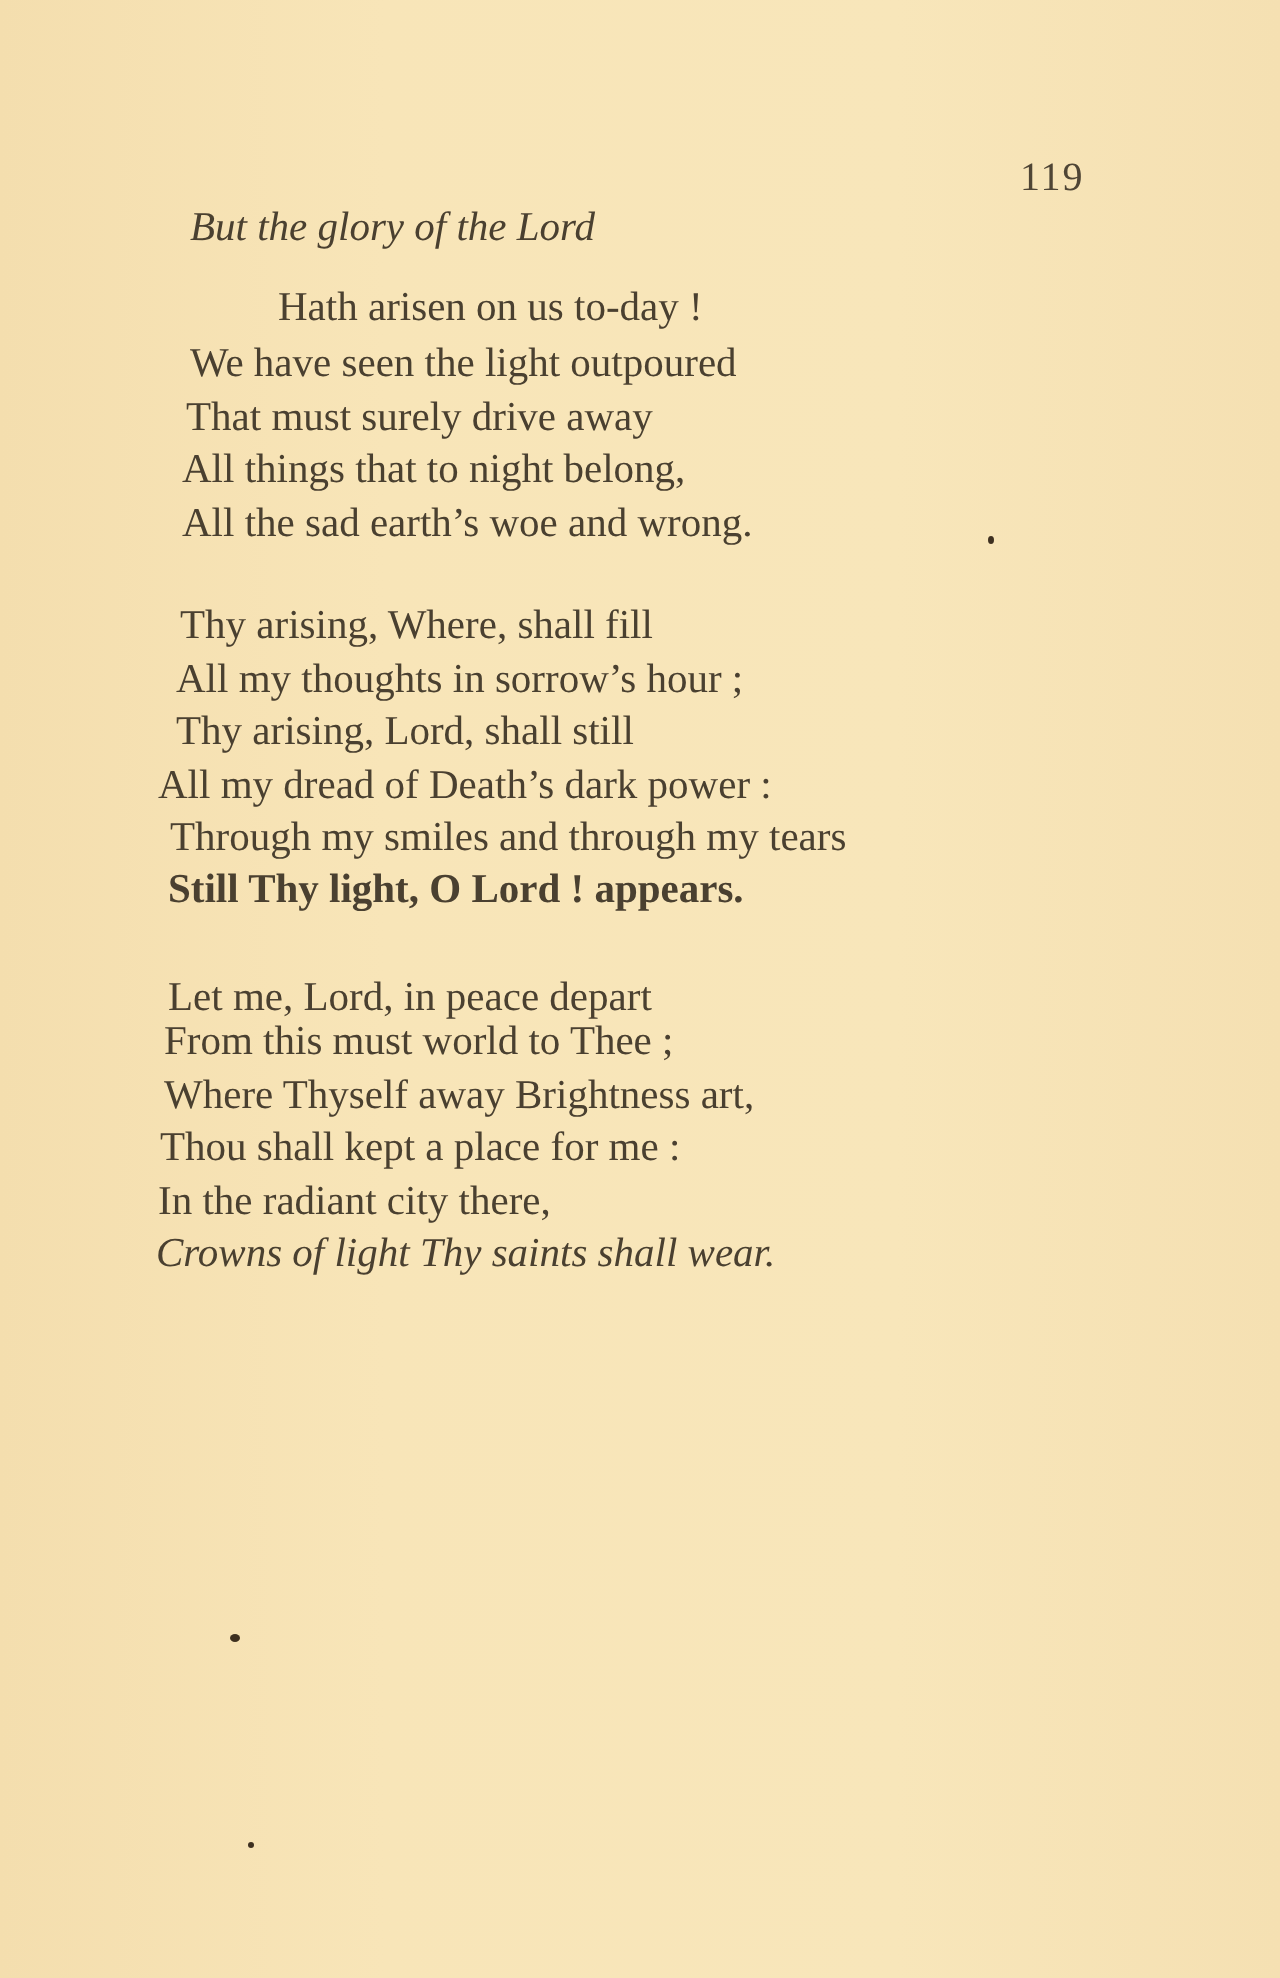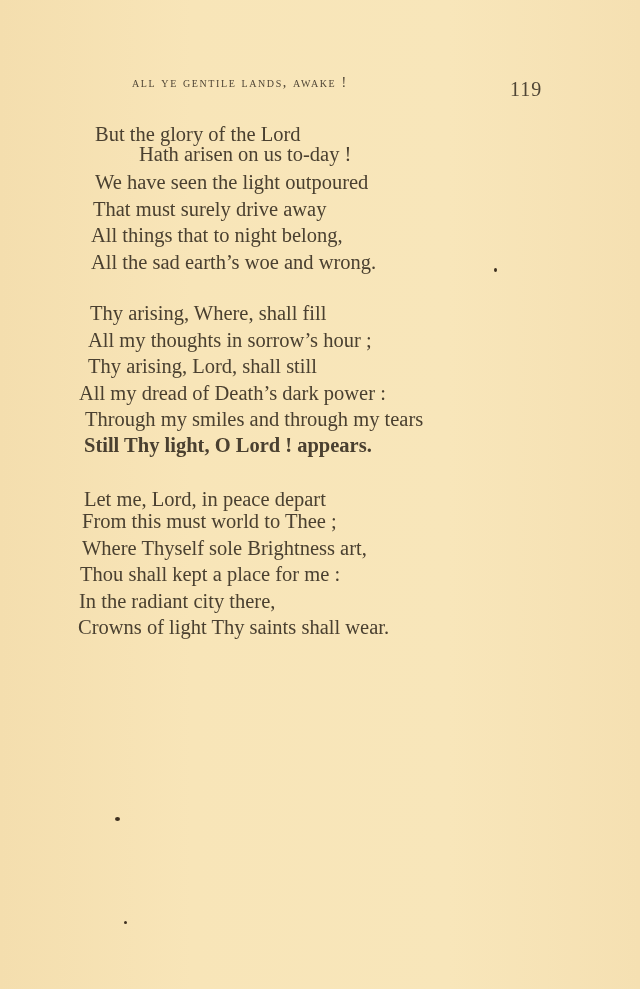--- a/index.html
+++ b/index.html
@@ -52,47 +52,46 @@
       height: 4px;
       border-radius: 50%;
       background: #3e3020;
     }
   </style>
 </head>
 <body>
 
 <div class="page">
 
-  <div class="running-head">ALL YE GENTILE LANDS, AWAKE !</div>
   <div class="page-number">119</div>
 
   <div>
-    <div class="line" style="left:95px; top:123px;">But the glory of the Lord</div>
+    <div class="line" style="left:95px; top:103px;font-style:italic;">But the glory of the Lord</div>
     <div class="line" style="left:95px; top:143px;margin-left:44px;">Hath arisen on us to-day !</div>
     <div class="line" style="left:95px; top:171px;">We have seen the light outpoured</div>
     <div class="line" style="left:93px; top:198px;">That must surely drive away</div>
     <div class="line" style="left:91px; top:224px;">All things that to night belong,</div>
     <div class="line" style="left:91px; top:251px;">All the sad earth’s woe and wrong.</div>
   </div>
 
   <div>
     <div class="line" style="left:90px; top:302px;">Thy arising, Where, shall fill</div>
     <div class="line" style="left:88px; top:329px;">All my thoughts in sorrow’s hour ;</div>
     <div class="line" style="left:88px; top:355px;">Thy arising, Lord, shall still</div>
     <div class="line" style="left:79px; top:382px;">All my dread of Death’s dark power :</div>
     <div class="line" style="left:85px; top:408px;">Through my smiles and through my tears</div>
     <div class="line" style="left:84px; top:434px;font-weight:bold;">Still Thy light, O Lord ! appears.</div>
   </div>
 
   <div>
     <div class="line" style="left:84px; top:488px;">Let me, Lord, in peace depart</div>
     <div class="line" style="left:82px; top:510px;">From this must world to Thee ;</div>
-    <div class="line" style="left:82px; top:537px;">Where Thyself sole Brightness art,</div>
+    <div class="line" style="left:82px; top:537px;">Where Thyself away Brightness art,</div>
     <div class="line" style="left:80px; top:563px;">Thou shall kept a place for me :</div>
     <div class="line" style="left:79px; top:590px;font-family:Liberation Serif, serif;">In the radiant city there,</div>
-    <div class="line" style="left:78px; top:616px;">Crowns of light Thy saints shall wear.</div>
+    <div class="line" style="left:78px; top:616px;font-style:italic;">Crowns of light Thy saints shall wear.</div>
   </div>
 
   <div class="speck" style="left:494px; top:268px; width:3px; height:4px;"></div>
   <div class="speck" style="left:115px; top:817px; width:5px; height:4px;"></div>
   <div class="speck" style="left:124px; top:921px; width:3px; height:3px;"></div>
 
 </div>
 
 </body></html>

